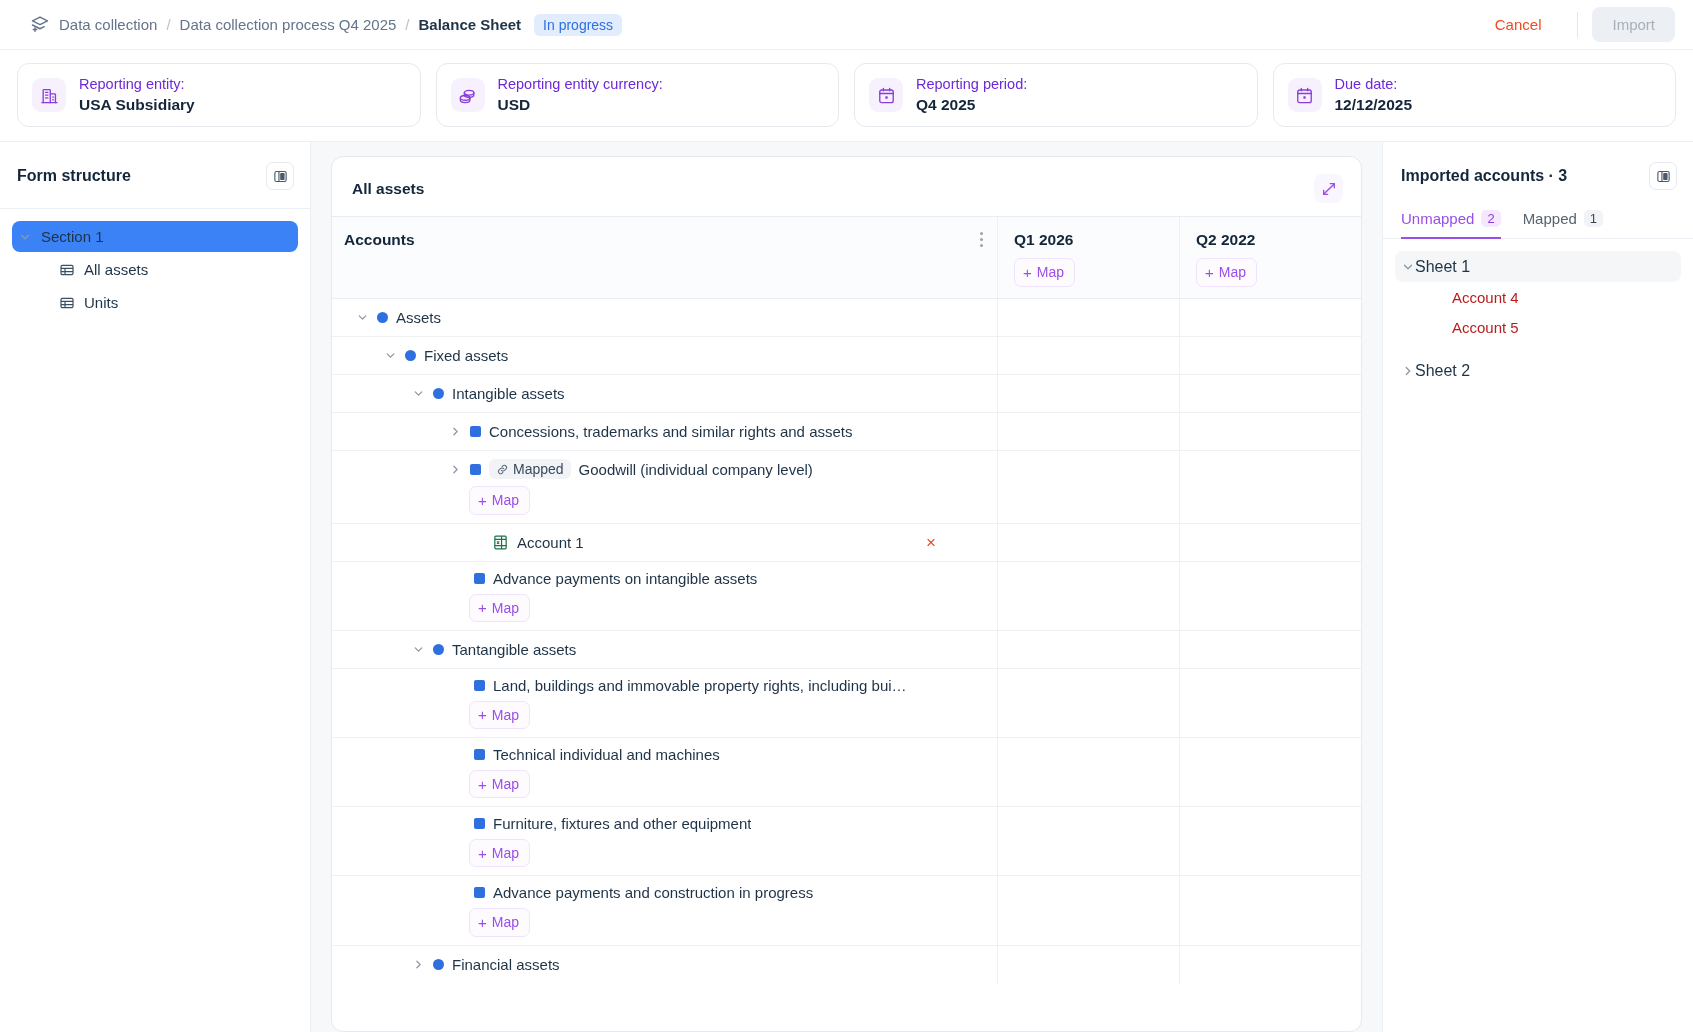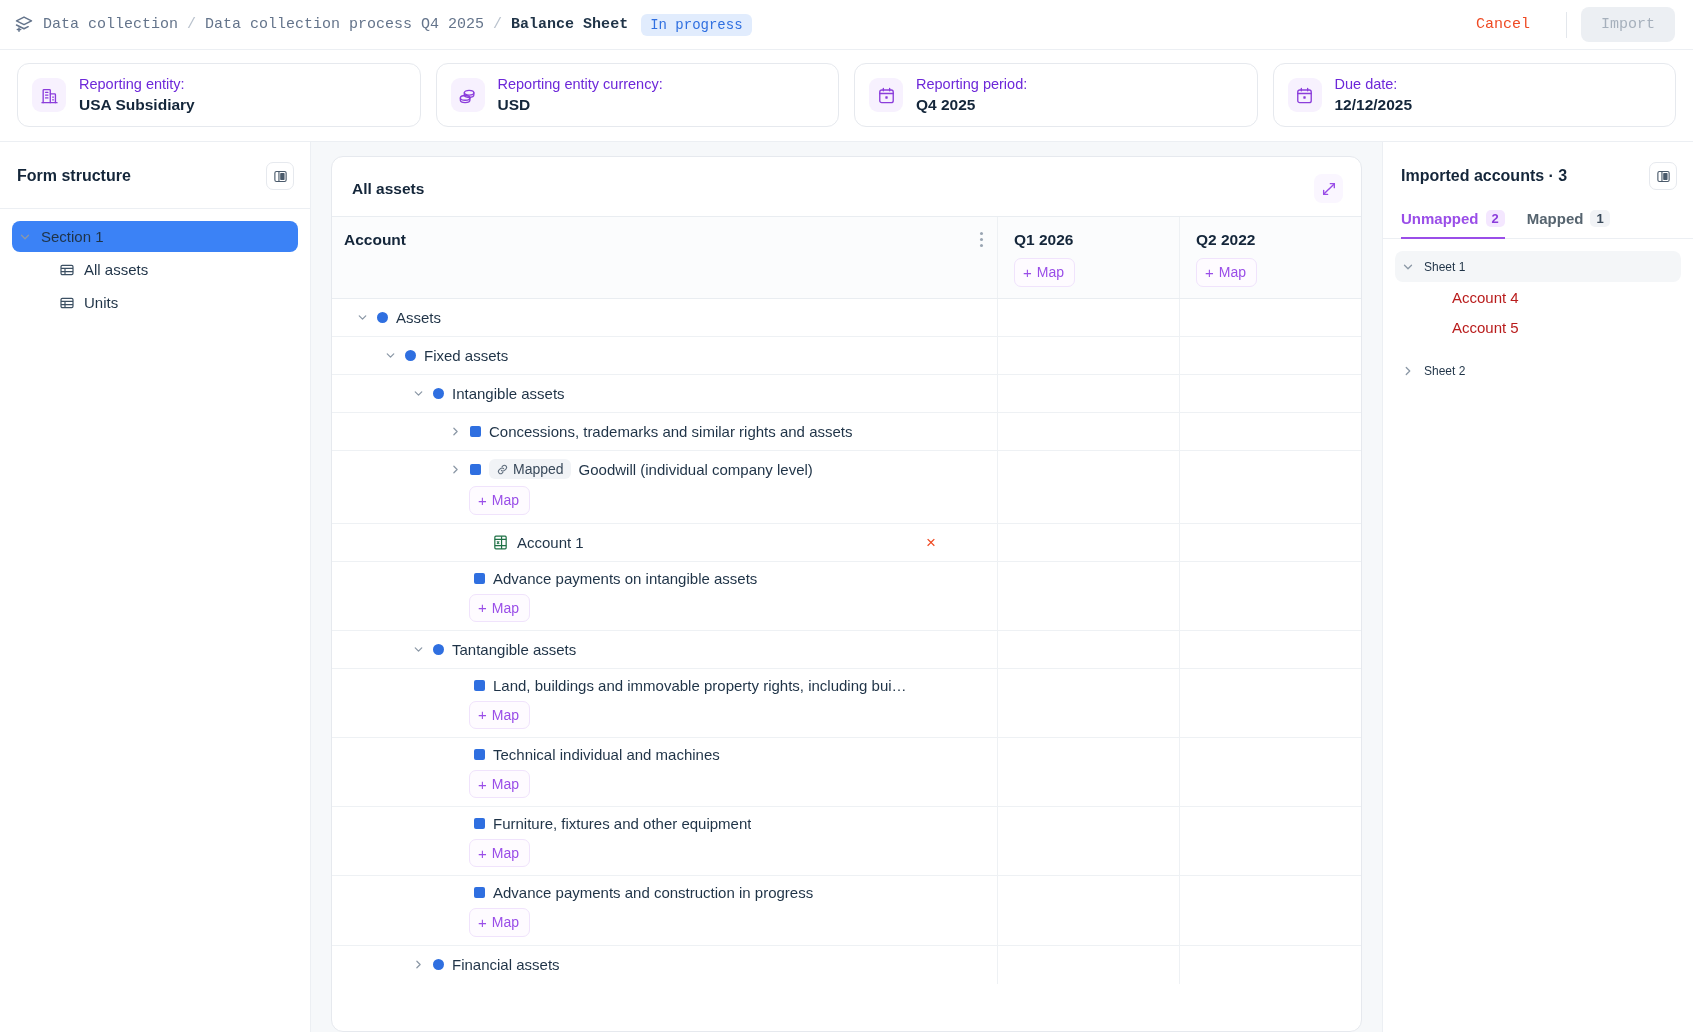--- a/index.html
+++ b/index.html
@@ -9,24 +9,23 @@
     background: #ffffff;
     color: #1f3347;
     overflow: hidden;
   }
   body { display: flex; flex-direction: column; }
 
   
   .topbar {
     height: 50px; min-height: 50px;
     display: flex; align-items: center;
-    padding: 0 18px 0 14px;
+    padding: 0 18px 0 30px;
     border-bottom: 1px solid #eceff3;
     background: #fff;
-    font-family: Liberation Mono, monospace;
   }
   .crumbs { display: flex; align-items: center; gap: 9px; flex: 1; }
   .crumb-icon { width: 20px; height: 20px; display: block; color: #64748b; }
   .crumb {
     font-size: 15px; color: #64748b; white-space: nowrap;
   }
   .crumb.current { color: #1f3347; font-weight: 700; }
   .crumb-sep { color: #b9c2cd; font-size: 15px; }
   .status-pill {
     background: #e1ecfd; color: #2f6fe0;
@@ -165,30 +164,29 @@
   .rp-head {
     height: 44px; display: flex; align-items: center; justify-content: space-between;
     padding: 0 16px 0 18px; margin-top: 12px;
   }
   .rp-title { font-size: 16px; font-weight: 700; color: #14263a; }
   .rp-tabs { display: flex; gap: 22px; padding: 6px 18px 0 18px; border-bottom: 1px solid #eceff3; }
   .rp-tab {
     display: flex; align-items: center; gap: 7px; padding: 6px 0 10px 0;
     font-size: 15px; color: #56646f; cursor: pointer; border-bottom: 2.5px solid transparent;
     margin-bottom: -1px;
-    font-weight: bold;
   }
   .rp-tab.active { color: #9a4ee8; border-bottom-color: #9a4ee8; }
   .tab-count { font-size: 13px; border-radius: 5px; padding: 1px 6px; background: #f1f3f6; color: #39495a; }
   .rp-tab.active .tab-count { background: #f4e7ff; color: #8b3ddb; }
   .rp-list { padding-top: 12px; }
   .rp-row {
-    display: flex; align-items: center; gap: 9px; height: 31px;
+    display: flex; align-items: center; height: 31px;
     margin: 0 12px; padding-left: 6px; border-radius: 8px;
-    font-size: 12px; color: #1f3347; cursor: pointer; text-align: center;
+    font-size: 16px; color: #1f3347; cursor: pointer; text-align: center;
   }
   .rp-row.selected { background: #f4f6f8; }
   .rp-child {
     height: 30px; display: flex; align-items: center; margin: 0 12px;
     padding-left: 57px; font-size: 15px; color: #b91c1c; border-radius: 8px; cursor: pointer;
   }
   .rp-gap { height: 13px; }
 </style>
 </head>
 <body>
@@ -332,21 +330,21 @@
               <path d="M10 20H4v-6"></path>
               <path d="M4 20l7.5-7.5"></path>
           </svg>
         </button>
       </div>
 
       <div class="tbl">
 
         <div class="trow thead">
           <div class="c-acct">
-            <span class="th-label">Account</span>
+            <span class="th-label">Accounts</span>
             <span class="dots">
                 <i></i>
                 <i></i>
                 <i></i>
               </span>
           </div>
           <div class="c-q">
             <div class="th-q">Q1 2026</div>
             <button class="map-btn">
               <span class="plus">+</span>

